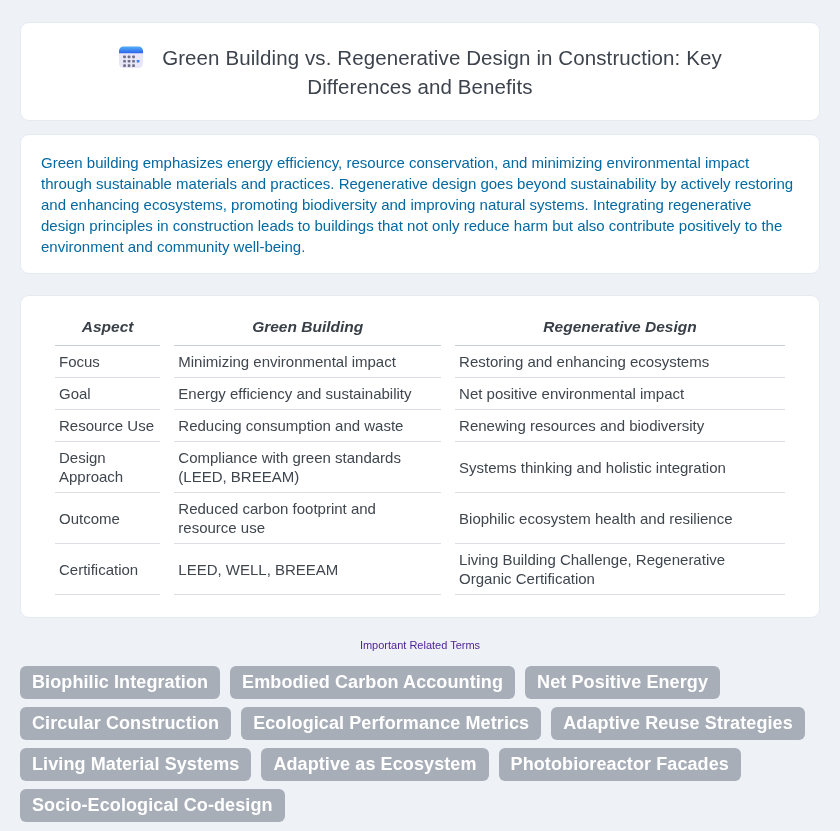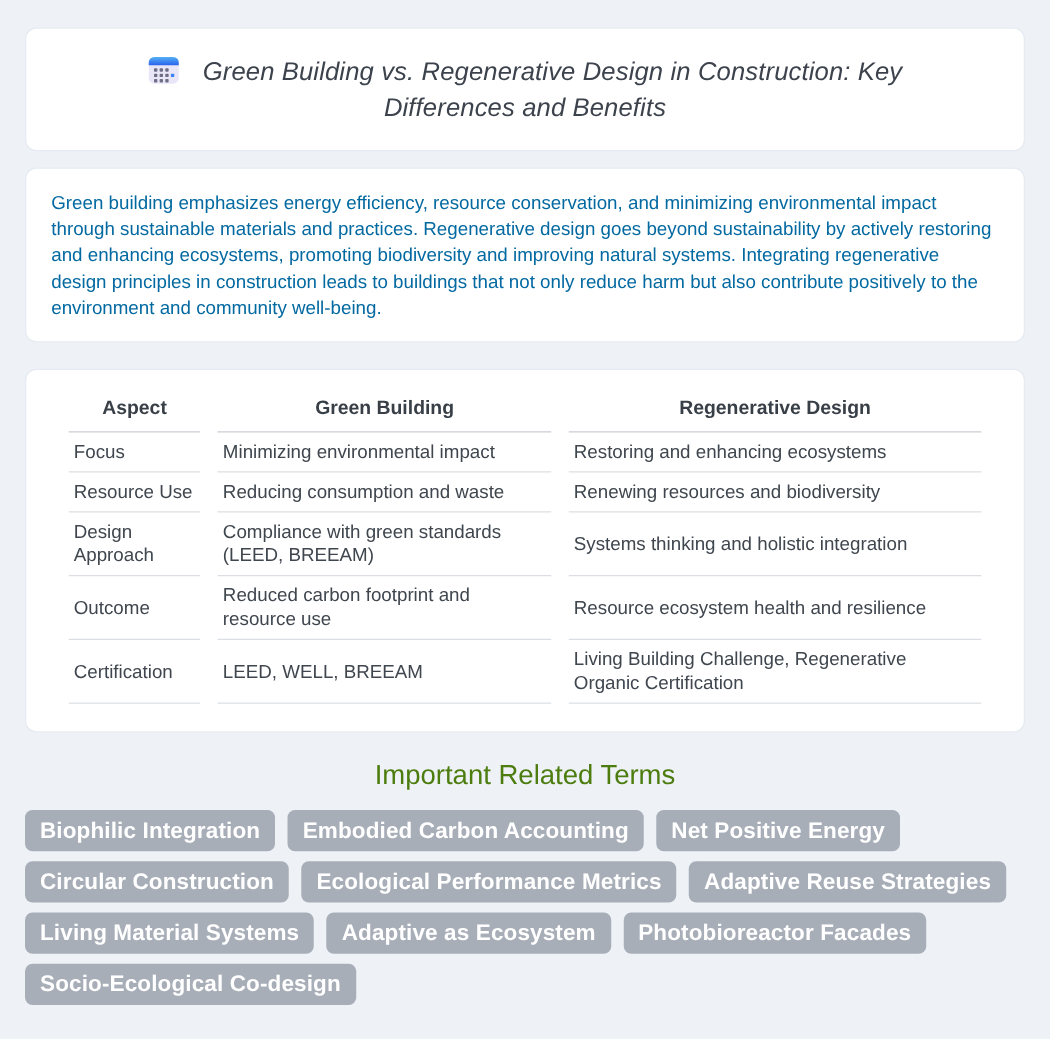--- a/index.html
+++ b/index.html
@@ -18,21 +18,20 @@
     margin: 0 20px;
   }
   
   .title-card {
     margin-top: 22px;
     min-height: 99px;
     display: flex;
     align-items: center;
     justify-content: center;
     padding: 16px 46px;
-    font-style: italic;
   }
   .title-card h1 {
     font-size: 20.5px;
     font-weight: 500;
     line-height: 29px;
     color: #3d434c;
     text-align: center;
     letter-spacing: 0.1px;
   }
   .cal-icon {
@@ -62,38 +61,39 @@
     border-spacing: 14px 0;
     font-size: 15px;
   }
   th {
     font-size: 15.5px;
     font-weight: bold;
     color: #383f47;
     text-align: center;
     padding: 8px 4px 9px;
     border-bottom: 1px solid #c9ced5;
+    font-style: italic;
   }
   td {
     padding: 6px 4px;
     line-height: 19px;
     border-bottom: 1px solid #dbdfe4;
     color: #3f464e;
     vertical-align: middle;
   }
   col.c-aspect { width: 15%; }
   col.c-green  { width: 38%; }
   col.c-regen  { width: 47%; }
   
   .terms-heading {
     margin: 21px 0 15px;
     text-align: center;
-    font-size: 22px;
+    font-size: 11px;
     font-weight: 400;
-    color: #4d7c0f;
+    color: #4c1d95;
   }
   .terms-wrap {
     margin: 0 20px;
     display: flex;
     flex-wrap: wrap;
     gap: 8px 10px;
     align-content: flex-start;
   }
   .term-pill {
     background: #a8aeb8;
@@ -154,33 +154,38 @@
           <th>Regenerative Design</th>
         </tr>
       </thead>
       <tbody>
         <tr>
           <td>Focus</td>
           <td>Minimizing environmental impact</td>
           <td>Restoring and enhancing ecosystems</td>
         </tr>
         <tr>
+          <td>Goal</td>
+          <td>Energy efficiency and sustainability</td>
+          <td>Net positive environmental impact</td>
+        </tr>
+        <tr>
           <td>Resource Use</td>
           <td>Reducing consumption and waste</td>
           <td>Renewing resources and biodiversity</td>
         </tr>
         <tr>
           <td>Design Approach</td>
           <td>Compliance with green standards (LEED, BREEAM)</td>
           <td>Systems thinking and holistic integration</td>
         </tr>
         <tr>
           <td>Outcome</td>
           <td>Reduced carbon footprint and resource use</td>
-          <td>Resource ecosystem health and resilience</td>
+          <td>Biophilic ecosystem health and resilience</td>
         </tr>
         <tr>
           <td>Certification</td>
           <td>LEED, WELL, BREEAM</td>
           <td>Living Building Challenge, Regenerative Organic Certification</td>
         </tr>
       </tbody>
     </table>
   </section>
 

